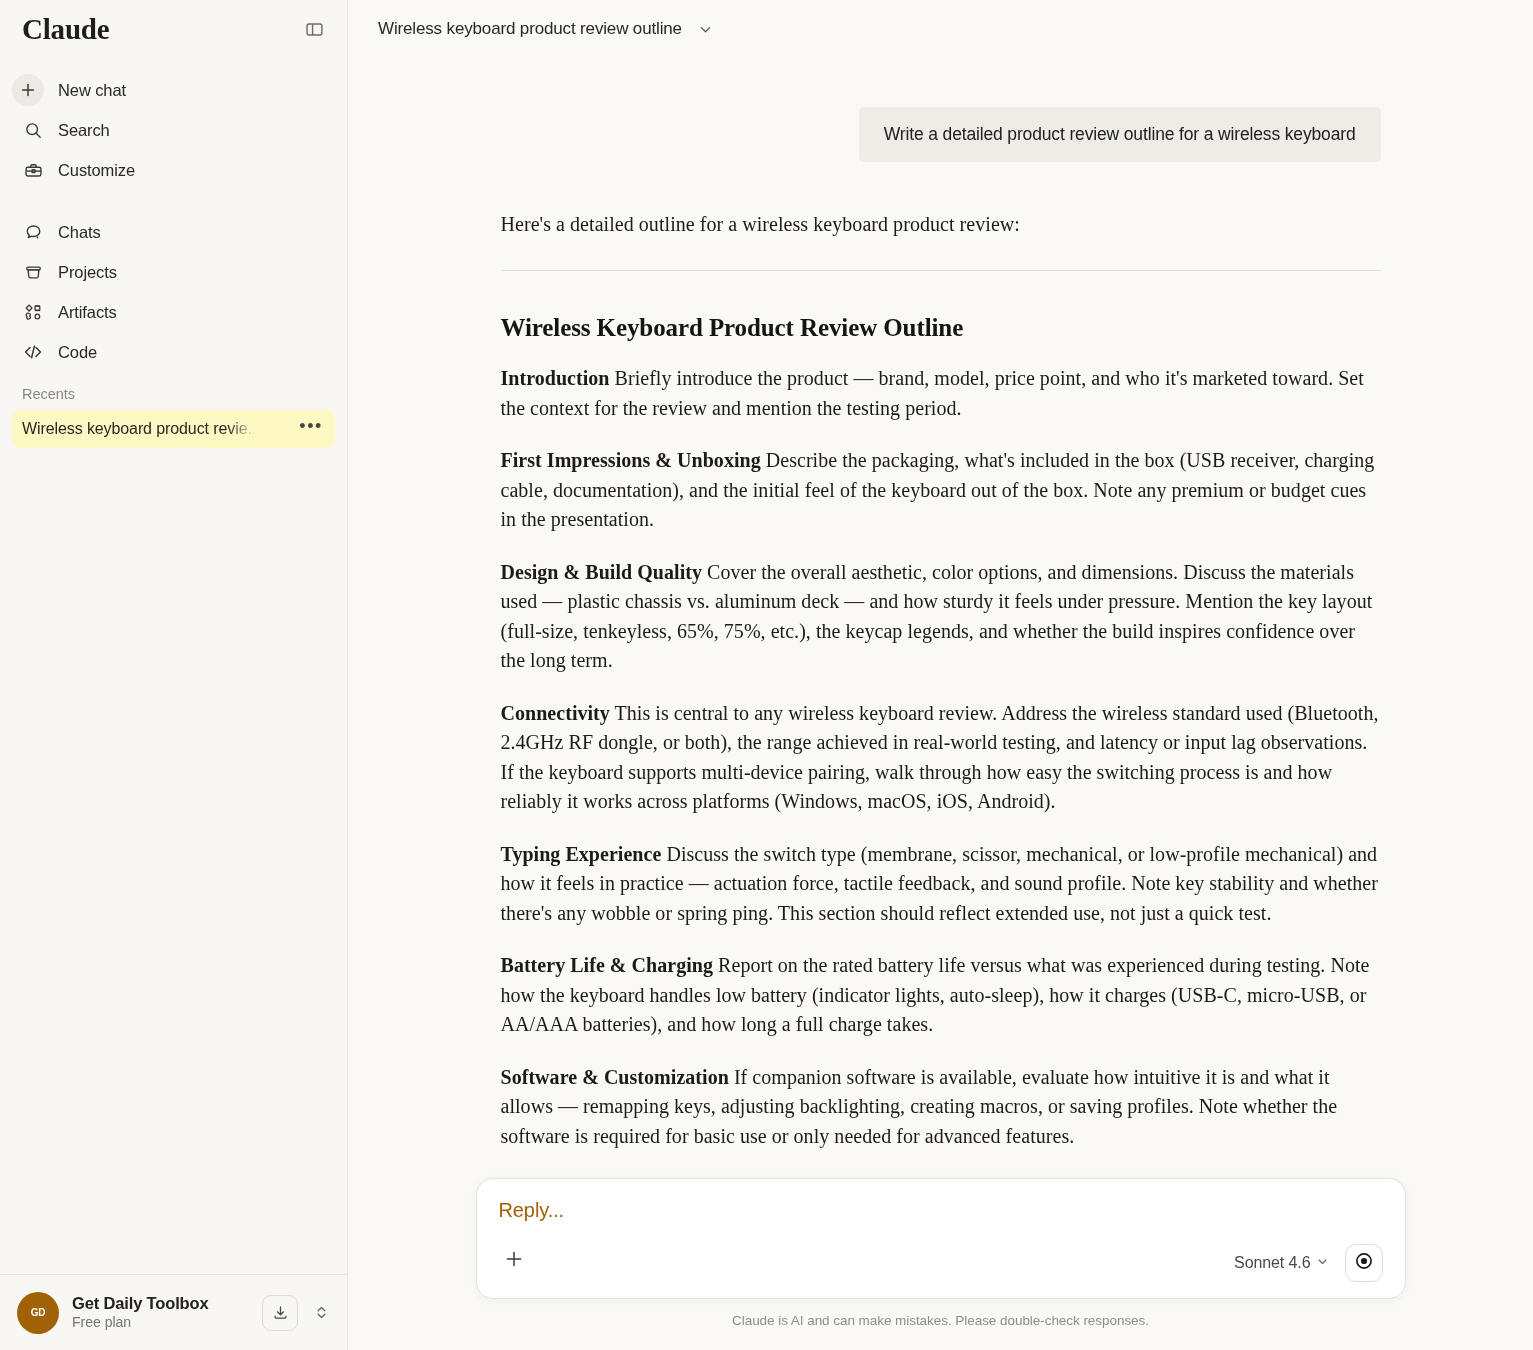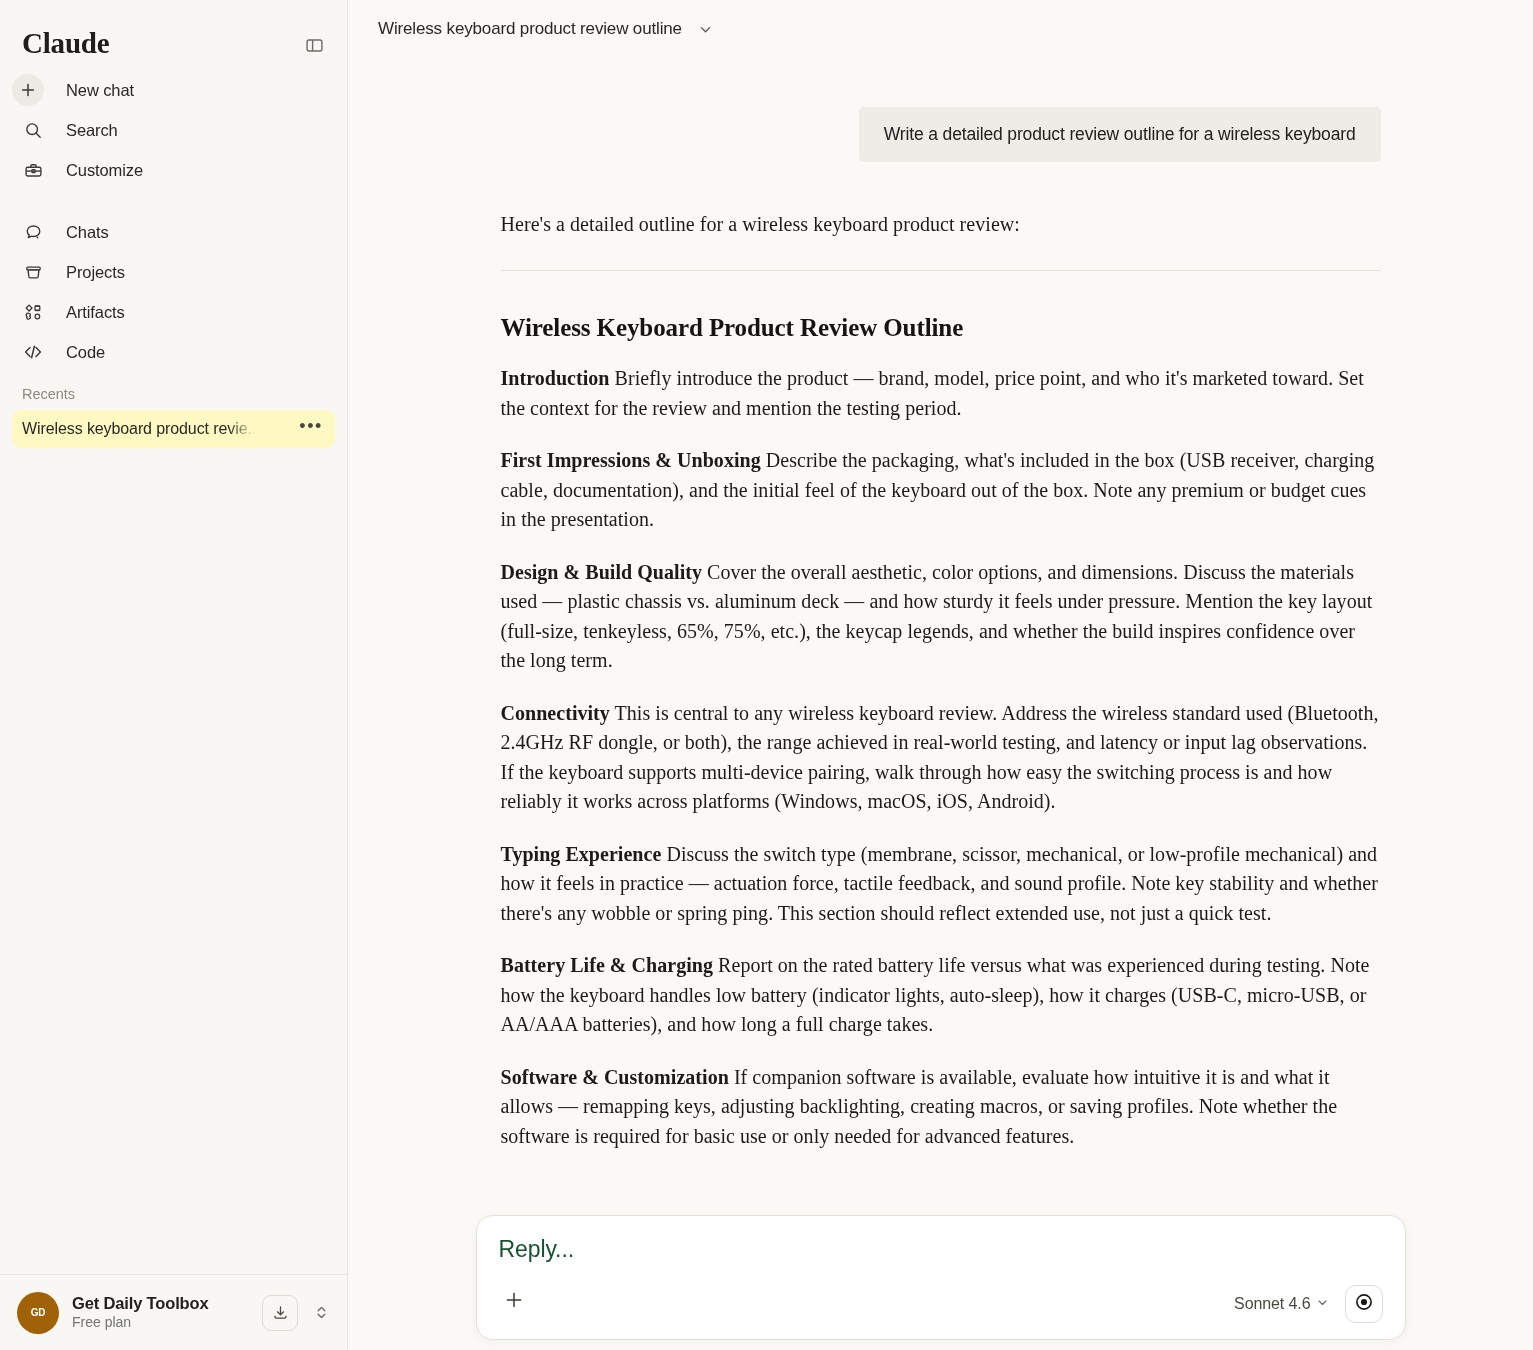--- a/index.html
+++ b/index.html
@@ -20,21 +20,21 @@
     background: #f8f7f4;
     border-right: 1px solid #e8e6e0;
     display: flex;
     flex-direction: column;
     position: relative;
     flex: 0 0 348px;
   }
   .sb-head {
     height: 58px;
     display: flex;
-    align-items: flex-end;
+    align-items: center;
     justify-content: space-between;
     padding: 0 20px 0 22px;
   }
   .brand {
     font-family: "Liberation Serif", serif;
     font-size: 29px;
     font-weight: 700;
     color: #1f1e1c;
     letter-spacing: -0.2px;
     line-height: 1;
@@ -42,21 +42,21 @@
   .panel-toggle {
     width: 26px; height: 26px;
     display: flex; align-items: center; justify-content: center;
     border-radius: 6px;
     cursor: pointer;
   }
   .nav-top { padding: 12px 12px 0 12px; }
   .nav-item {
     display: flex;
     align-items: center;
-    gap: 22px;
+    gap: 14px;
     height: 40px;
     padding: 0 10px;
     border-radius: 9px;
     cursor: pointer;
     color: #2a2824;
     font-size: 16.5px;
     letter-spacing: -0.1px;
   }
   .nav-ico {
     width: 22px; height: 22px;
@@ -255,22 +255,22 @@
   }
   .composer-inner { max-width: 930px; margin: 0 auto; }
   .composer {
     background: #ffffff;
     border: 1px solid #e4e1da;
     border-radius: 17px;
     padding: 20px 22px 16px 22px;
     box-shadow: 0 2px 10px rgba(40,36,28,0.045);
   }
   .reply-placeholder {
-    font-size: 23px;
-    color: #14532d;
+    font-size: 20px;
+    color: #a16207;
     letter-spacing: -0.1px;
     min-height: 26px;
     padding-bottom: 22px;
     cursor: text;
   }
   .composer-bar {
     display: flex;
     align-items: flex-start;
     justify-content: space-between;
   }
@@ -495,17 +495,18 @@
                 <span>
                   <svg width="20" height="20" viewBox="0 0 20 20">
                     <circle cx="10" cy="10" r="7.1" fill="none" stroke="#1b1a17" stroke-width="1.7"></circle>
                     <circle cx="10" cy="10" r="3.1" fill="#1b1a17"></circle>
                   </svg>
                 </span>
               </div>
             </div>
           </div>
         </div>
+        <div class="disclaimer">Claude is AI and can make mistakes. Please double-check responses.</div>
       </div>
     </div>
 
   </section>
 </div>
 
 </body></html>

